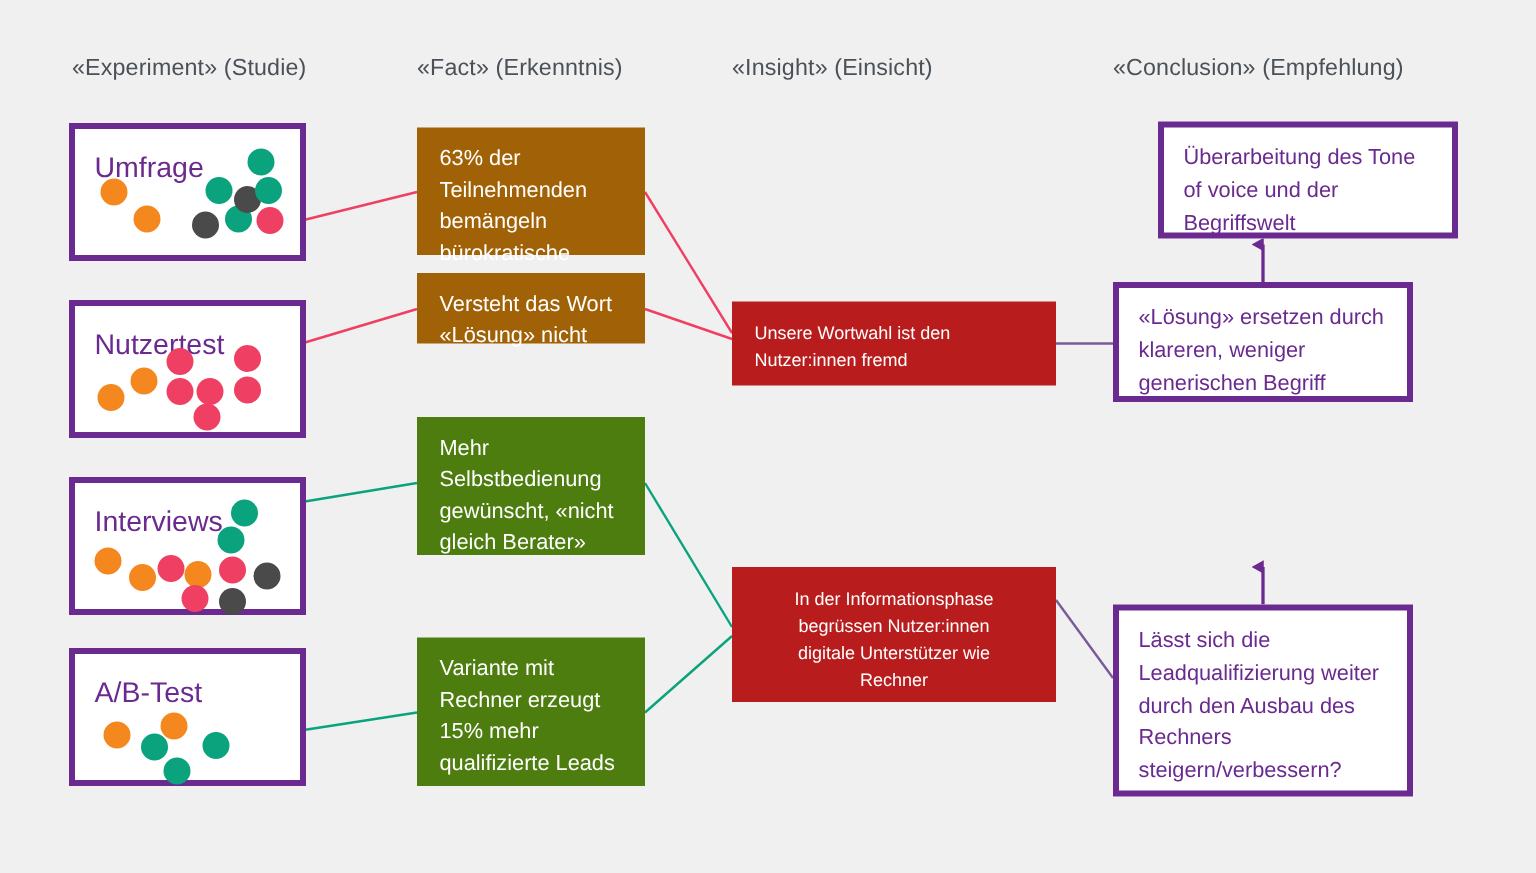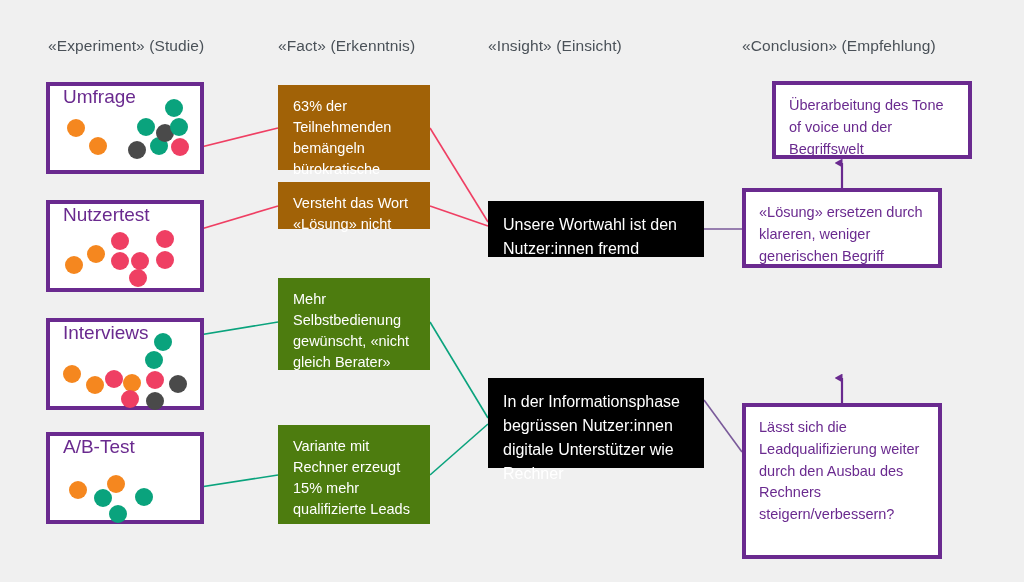--- a/index.html
+++ b/index.html
@@ -40,21 +40,21 @@
   .experiment-card {
     position: absolute;
     background: #ffffff;
     border: 4px solid #6a2a8f;
     box-sizing: border-box;
     z-index: 2;
   }
   .experiment-title {
     position: absolute;
     left: 13px;
-    top: 0;
+    top: 16px;
     font-size: 19px;
     color: #6a2a8f;
     white-space: nowrap;
   }
   .dot {
     position: absolute;
     border-radius: 50%;
   }
   
   .fact-box {
@@ -66,23 +66,23 @@
     padding: 11px 14px 11px 15px;
     z-index: 2;
     white-space: pre-line;
   }
   .fact-pink { background: #a16207; }
   .fact-green { background: #4d7c0f; }
   
   .insight-box {
     position: absolute;
     box-sizing: border-box;
-    background: #000000;
+    background: #b91c1c;
     color: #ffffff;
-    font-size: 16px;
+    font-size: 12px;
     line-height: 1.5;
     padding: 12px 15px;
     z-index: 2;
     white-space: pre-line;
   }
   
   .conclusion-box {
     position: absolute;
     box-sizing: border-box;
     background: #ffffff;
@@ -190,30 +190,30 @@
 Selbstbedienung
 gewünscht, «nicht
 gleich Berater»</div>
   <div class="fact-box fact-green" id="fact-3" style="left: 278px; top: 425px; width: 152px; height: 99px;">Variante mit
 Rechner erzeugt
 15% mehr
 qualifizierte Leads</div>
 
   <div class="insight-box" id="ins-0" style="left: 488px; top: 201px; width: 216px; height: 56px;">Unsere Wortwahl ist den
 Nutzer:innen fremd</div>
-  <div class="insight-box" id="ins-1" style="left: 488px; top: 378px; width: 216px; height: 90px;">In der Informationsphase
+  <div class="insight-box" id="ins-1" style="left: 488px; top: 378px; width: 216px; height: 90px; text-align: center;">In der Informationsphase
 begrüssen Nutzer:innen
 digitale Unterstützer wie
 Rechner</div>
 
   <div class="conclusion-box" id="con-0" style="left: 742px; top: 81px; width: 200px; height: 78px; margin-left: 30px;">Überarbeitung des Tone
 of voice und der
 Begriffswelt</div>
   <div class="conclusion-box" id="con-1" style="left: 742px; top: 188px; width: 200px; height: 80px;">«Lösung» ersetzen durch
 klareren, weniger
 generischen Begriff</div>
-  <div class="conclusion-box" id="con-3" style="left: 742px; top: 403px; width: 200px; height: 156px;">Lässt sich die
+  <div class="conclusion-box" id="con-3" style="left: 742px; top: 403px; width: 200px; height: 128px;">Lässt sich die
 Leadqualifizierung weiter
 durch den Ausbau des
 Rechners
 steigern/verbessern?</div>
 
 </div>
 
 </body></html>

